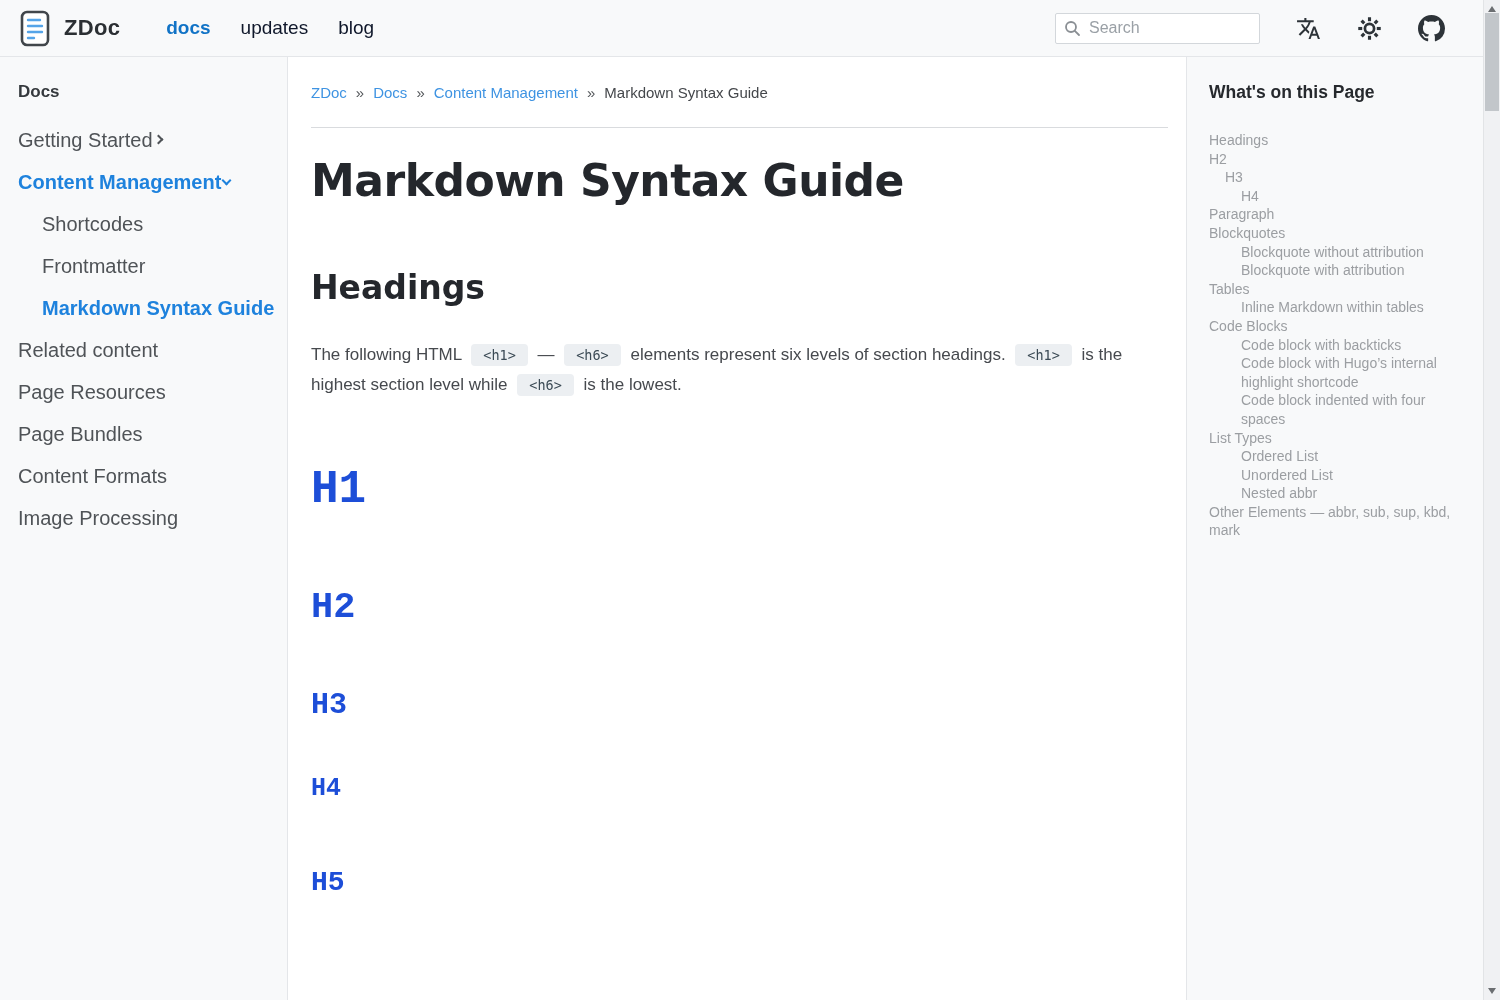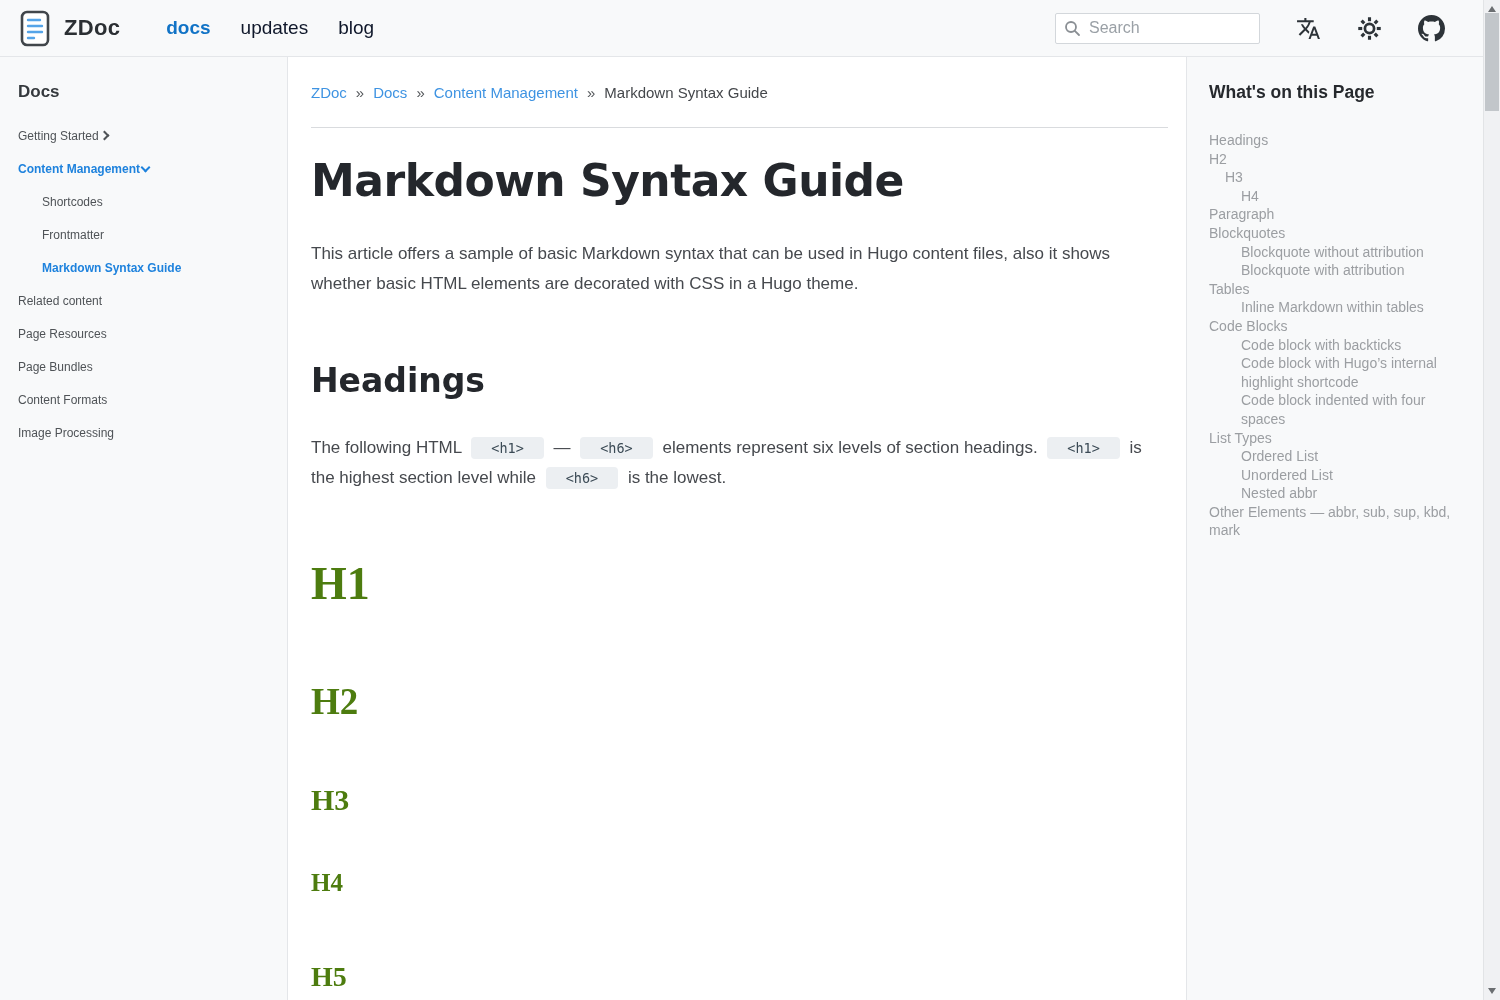--- a/index.html
+++ b/index.html
@@ -40,21 +40,21 @@
   .layout { display:flex; height:943px; }
 
   
   .sidebar {
     width:288px; flex:0 0 288px; background:#f8f9fa;
     border-right:1px solid #e4e6e9; padding:25px 10px 0 18px;
   }
   .sidebar-title { font-size:17px; font-weight:700; color:#35393d; margin-bottom:27px; }
   .sidebar-list { list-style:none; }
   .sb-item {
-    font-size:12px; color:#4f5357; margin-bottom:19px; cursor:pointer;
+    font-size:20px; color:#4f5357; margin-bottom:19px; cursor:pointer;
     display:flex; align-items:center; gap:2px;
   }
   .sb-item.lvl1 { padding-left:24px; }
   .sb-item.active { color:#1e82dd; font-weight:700; }
   .sb-item.current { color:#1e82dd; font-weight:700; }
   .chev {
     display:inline-block; width:7px; height:7px;
     border-right:2px solid currentColor; border-bottom:2px solid currentColor;
     margin-top:-2px;
   }
@@ -73,25 +73,25 @@
     margin-top:27px; font-family:"DejaVu Sans",sans-serif;
     font-size:44px; font-weight:800; color:#24272c; letter-spacing:-.5px;
   }
   .intro, .body-para { margin-top:33px; font-size:17px; line-height:30px; color:#46494e; max-width:860px; }
   .section-heading {
     margin-top:62px; font-family:"DejaVu Sans",sans-serif;
     font-size:33px; font-weight:800; color:#24272c;
   }
   .inline-code {
     font-family:"DejaVu Sans Mono",monospace; font-size:13.5px;
-    background:#eceff2; color:#3b4a55; padding:3px 20px; margin:0 5px;
+    background:#eceff2; color:#3b4a55; padding:3px 12px; margin:0 5px;
     border-radius:4px; white-space:nowrap;
   }
 
-  .demo-heading { font-family:Liberation Serif, serif; font-weight:800; color:#4d7c0f; }
+  .demo-heading { font-family:Liberation Mono, monospace; font-weight:800; color:#1d4ed8; }
   .demo-h1 { font-size:46px; margin-top:64px; }
   .demo-h2 { font-size:37px; margin-top:70px; }
   .demo-h3 { font-size:30px; margin-top:60px; }
   .demo-h4 { font-size:25px; margin-top:52px; }
   .demo-h5 { font-size:28px; margin-top:64px; font-weight:700; }
 
   
   .toc {
     width:297px; flex:0 0 297px; background:#f8f9fa;
     border-left:1px solid #e4e6e9; padding:25px 24px 8px 22px;
@@ -216,21 +216,20 @@
           <span class="crumb-link">ZDoc</span>
           <span class="crumb-sep">»</span>
           <span class="crumb-link">Docs</span>
           <span class="crumb-sep">»</span>
           <span class="crumb-link">Content Management</span>
           <span class="crumb-sep">»</span>
           <span class="crumb-current">Markdown Syntax Guide</span>
         </nav>
       <hr class="breadcrumb-divider">
       <h1 class="page-title">Markdown Syntax Guide</h1>
-      <p class="intro">This article offers a sample of basic Markdown syntax that can be used in Hugo content files, also it shows whether basic HTML elements are decorated with CSS in a Hugo theme.</p>
       <h2 class="section-heading">Headings</h2>
       <p class="body-para" id="headings-paragraph"><span>The following HTML </span><code class="inline-code">&lt;h1&gt;</code><span> — </span><code class="inline-code">&lt;h6&gt;</code><span> elements represent six levels of section headings. </span><code class="inline-code">&lt;h1&gt;</code><span> is the highest section level while </span><code class="inline-code">&lt;h6&gt;</code><span> is the lowest. </span></p>
       <div id="demo-headings">
           <div class="demo-heading demo-h1">H1</div>
           <div class="demo-heading demo-h2">H2</div>
           <div class="demo-heading demo-h3">H3</div>
           <div class="demo-heading demo-h4">H4</div>
           <div class="demo-heading demo-h5">H5</div>
         </div>
     </main>

